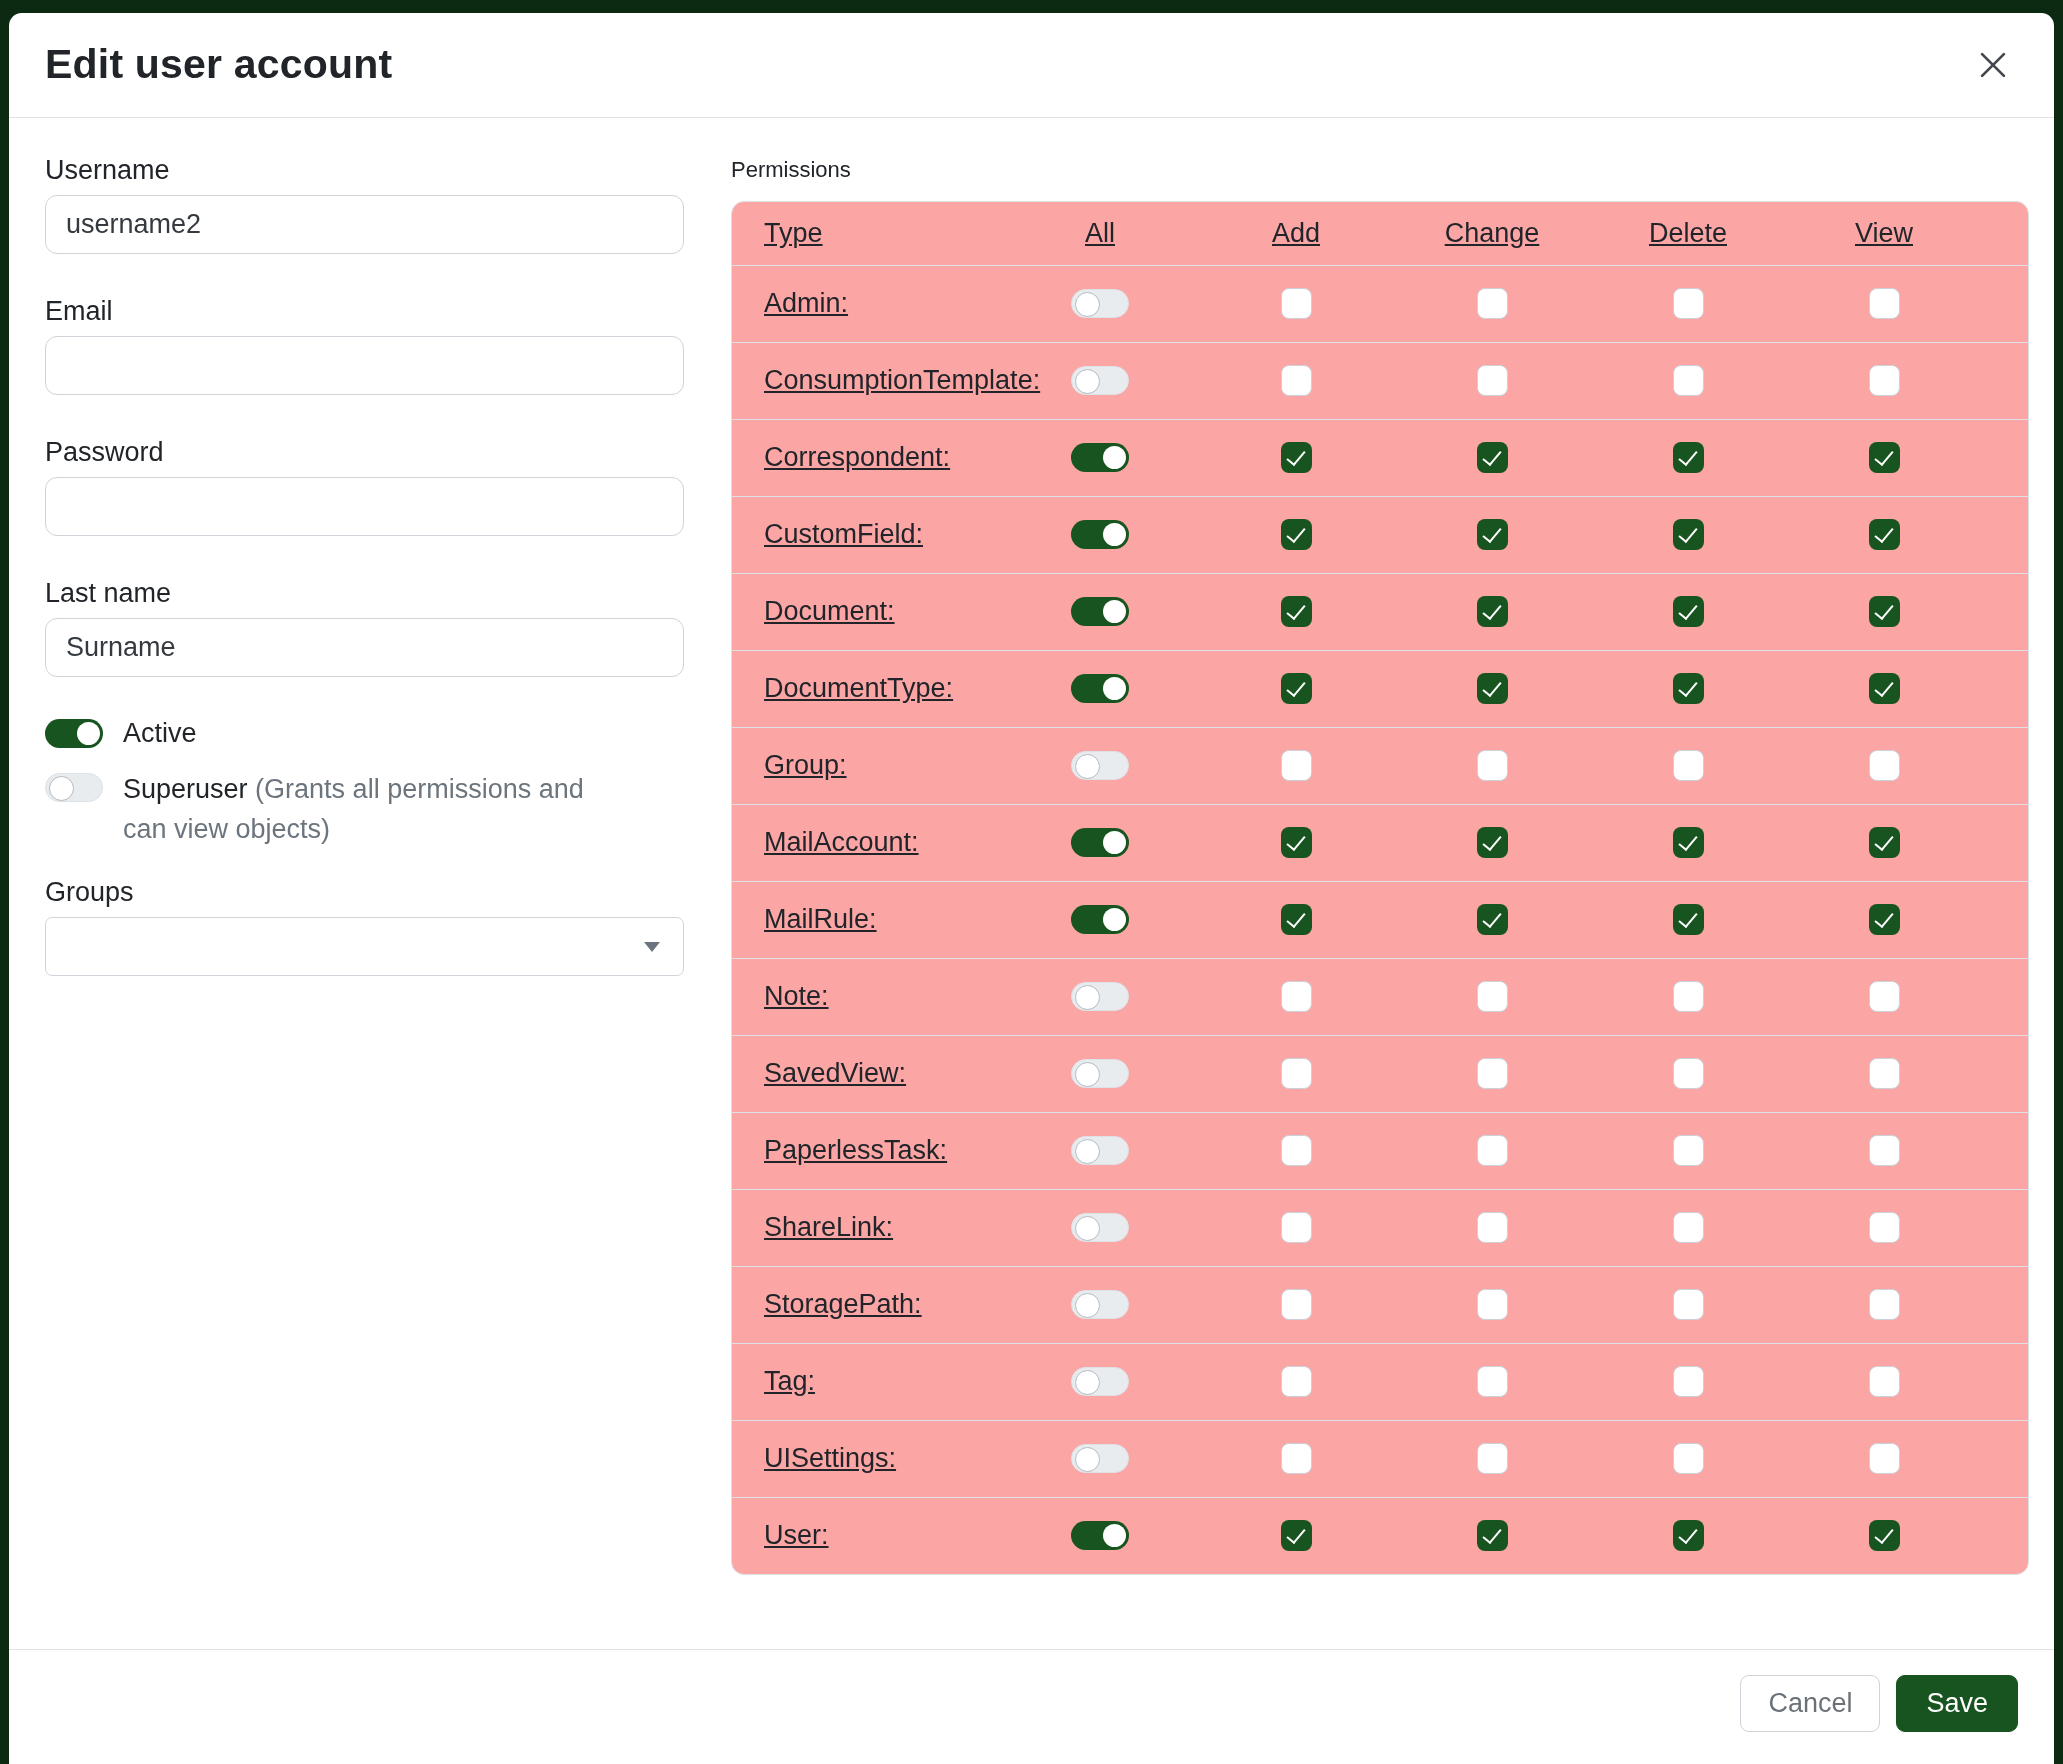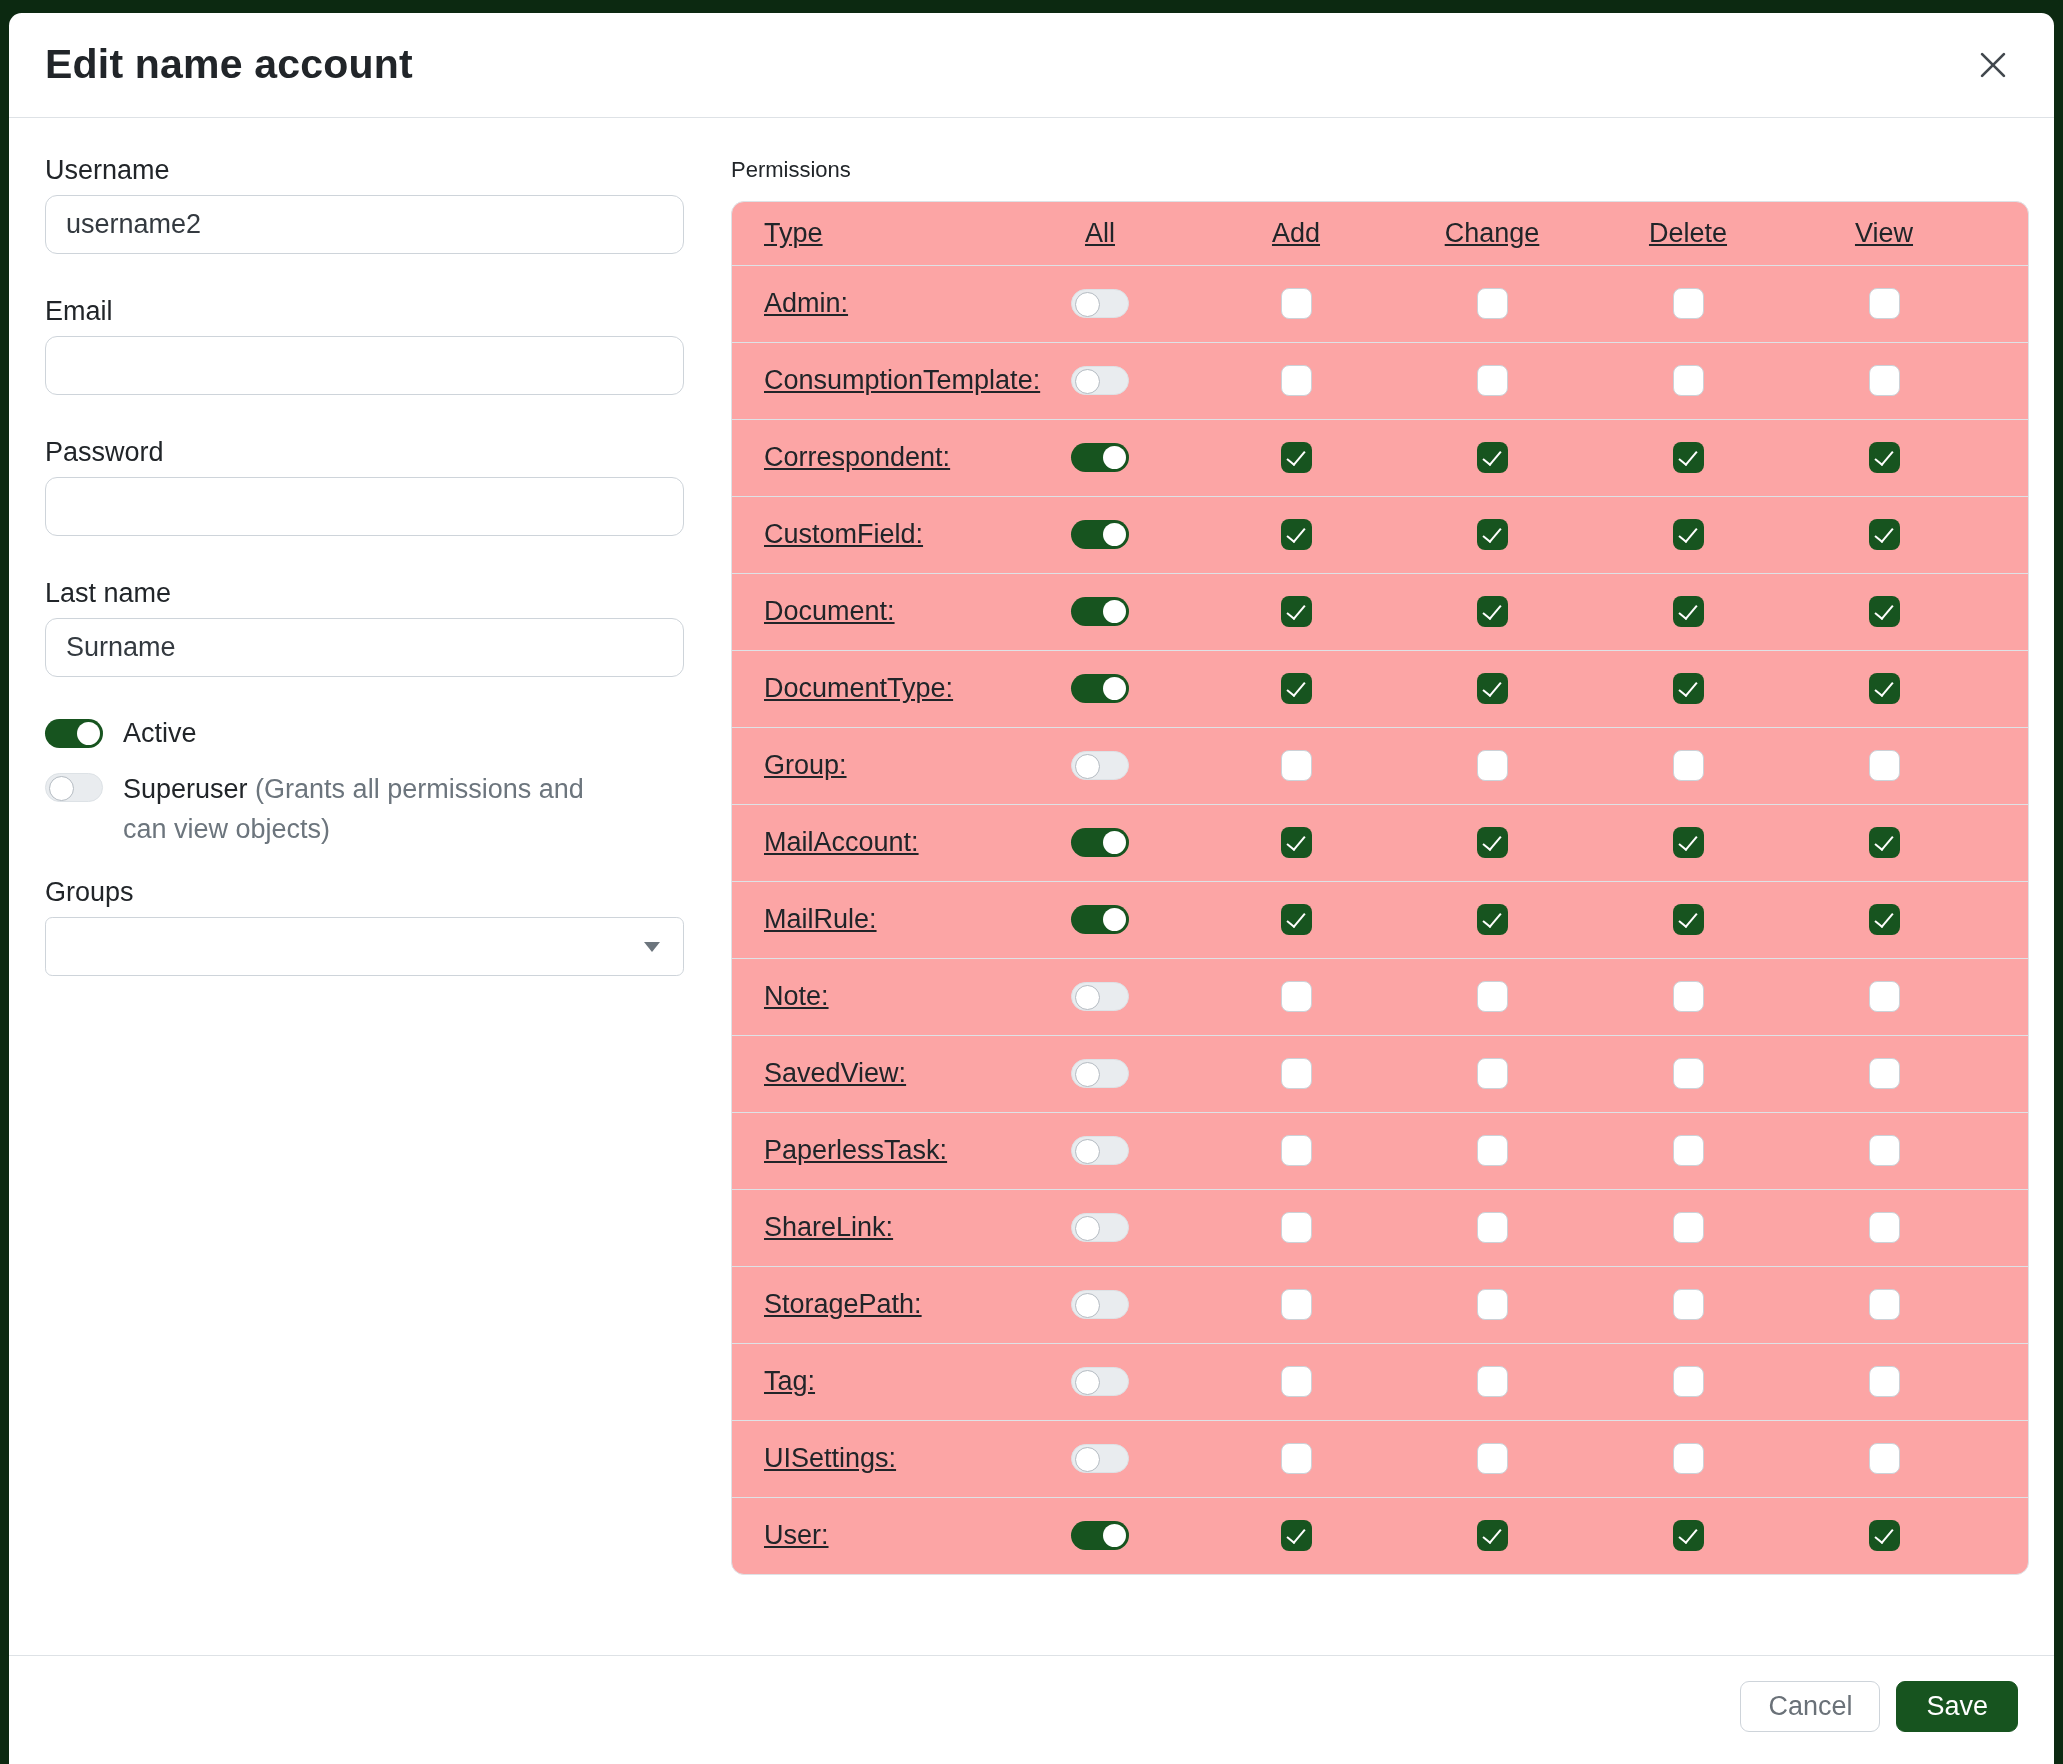--- a/index.html
+++ b/index.html
@@ -86,32 +86,32 @@
   .cb.checked::after{
     content:"";position:absolute;left:10.8px;top:4.5px;width:8px;height:16px;
     border:solid #fff;border-width:0 2.7px 2.7px 0;transform:rotate(40deg);
   }
   
   .modal-footer{
     flex-shrink:0;border-top:0.9px solid var(--border);
     display:flex;justify-content:flex-end;align-items:center;gap:16px;
     padding:25px 36px 32px;
   }
-  .btn{height:51px;border-radius:9px;font-size:27px;cursor:pointer;
+  .btn{height:57px;border-radius:9px;font-size:27px;cursor:pointer;
     font-family:"Liberation Sans","DejaVu Sans",sans-serif;}
   .btn-cancel{background:#fff;border:0.9px solid var(--input-border);color:#6a7178;padding:0 27px;}
   .btn-save{background:var(--accent);border:0.9px solid var(--accent);color:#fff;padding:0 29px;}
 </style>
 </head>
 <body>
 
 <div class="modal">
 
   <div class="modal-header">
-    <h1 class="modal-title">Edit name account</h1>
+    <h1 class="modal-title">Edit user account</h1>
     <button class="close-btn">
       <svg width="40" height="40" viewBox="0 0 44 44">
         <line x1="10" y1="10" x2="34" y2="34" stroke="#42484e" stroke-width="3" stroke-linecap="round"></line>
         <line x1="34" y1="10" x2="10" y2="34" stroke="#42484e" stroke-width="3" stroke-linecap="round"></line>
       </svg>
     </button>
   </div>
 
   <div class="modal-body">
 

